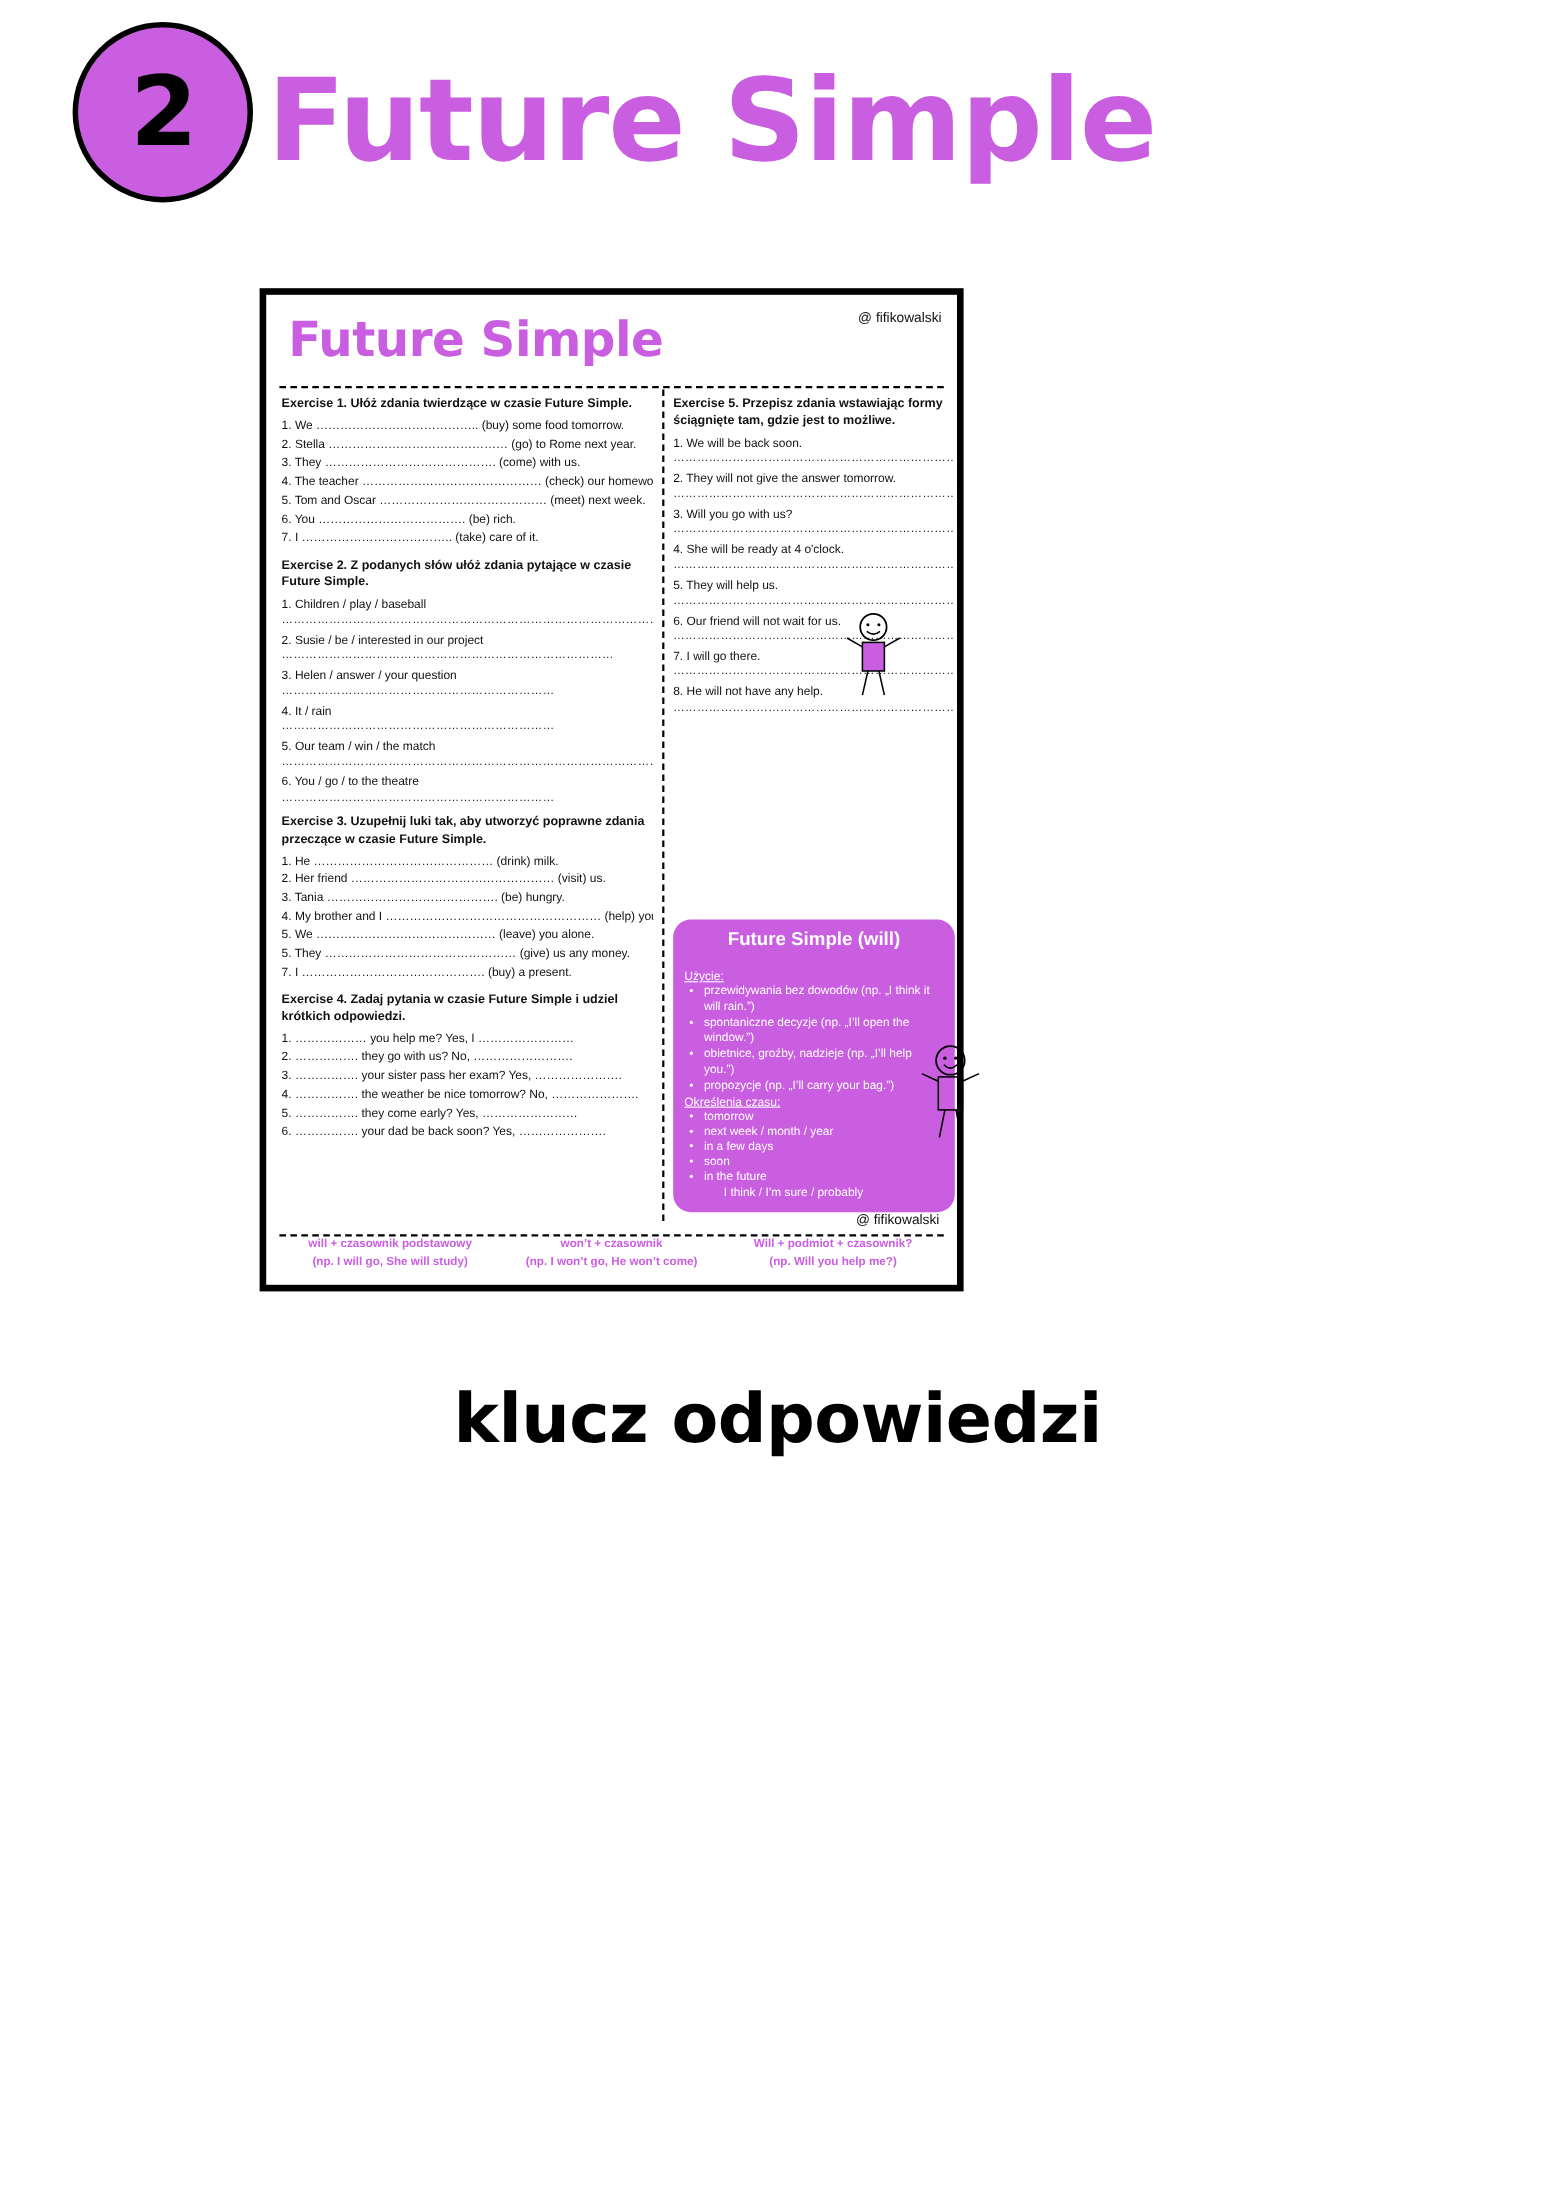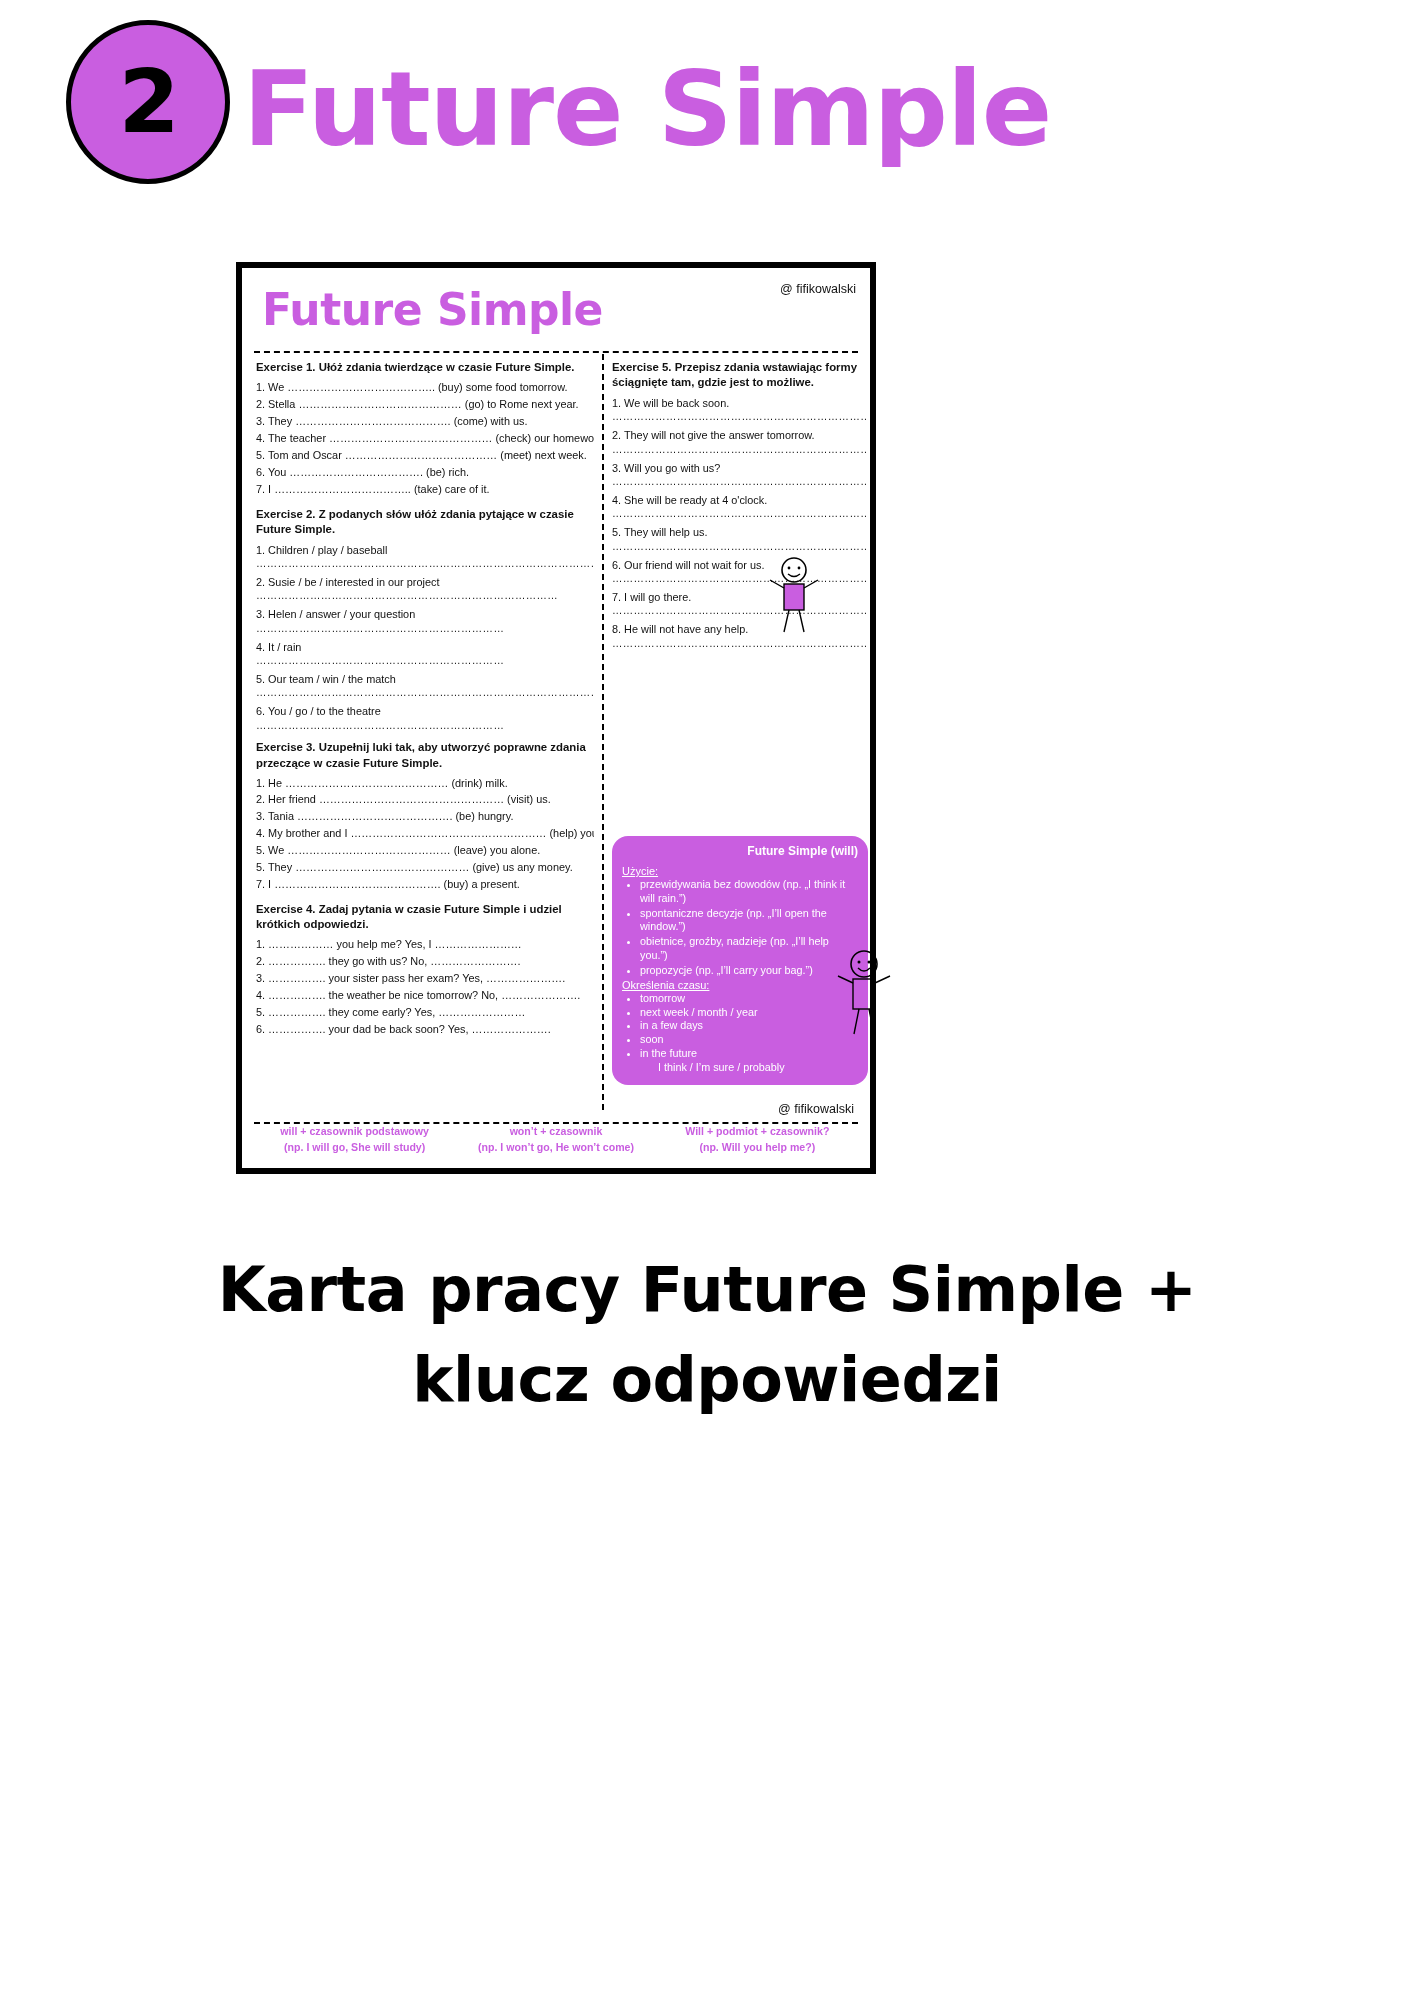--- a/index.html
+++ b/index.html
@@ -118,24 +118,24 @@
   .info-box {
     position: absolute;
     left: 370px; top: 568px;
     width: 256px;
     background: #c95ee0;
     border-radius: 16px;
     padding: 8px 10px 10px 10px;
     color: #fff;
   }
   .info-title {
-    text-align: right;
-    font-weight: bold;
-    font-size: 12px;
-    margin-bottom: 7px;
+    text-align: center;
+    font-weight: bold;
+    font-size: 17px;
+    margin-bottom: 18px;
   }
   .info-sub { font-size: 11px; margin: 1px 0 1px 0; text-decoration: underline; }
   .info-list { margin: 0 0 0 6px; padding-left: 12px; }
   .info-list li { font-size: 10.8px; line-height: 1.28; margin-bottom: 1px; }
   .info-list.tight li { margin-bottom: 0px; }
   .info-note { font-size: 10.8px; margin-left: 36px; line-height: 1.28; }
 
   .handle-bottom {
     position: absolute;
     right: 16px; bottom: 52px;
@@ -318,15 +318,14 @@
       <line x1="21" y1="35" x2="6" y2="28" stroke="#000" stroke-width="1.4"></line>
       <line x1="43" y1="35" x2="58" y2="28" stroke="#000" stroke-width="1.4"></line>
       <line x1="27" y1="61" x2="22" y2="86" stroke="#000" stroke-width="1.4"></line>
       <line x1="37" y1="61" x2="42" y2="86" stroke="#000" stroke-width="1.4"></line>
     </svg>
 
   </div>
 </div>
 
 <div class="caption">
-  <div>Karta pracy Future Simple +</div>
   <div>klucz odpowiedzi</div>
 </div>
 
 </body></html>

